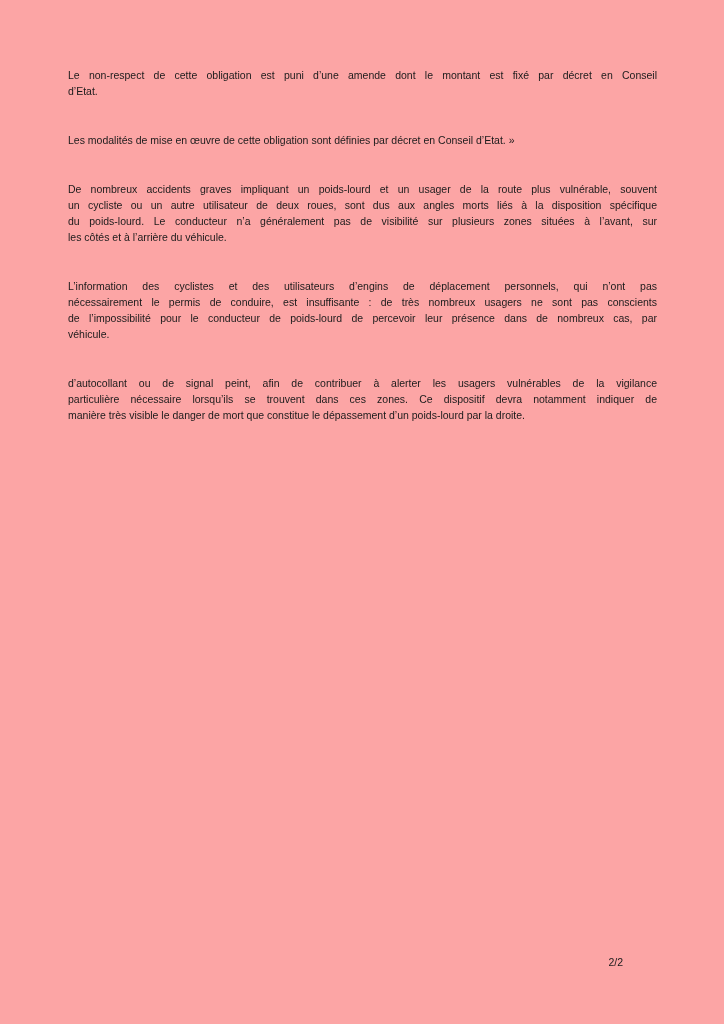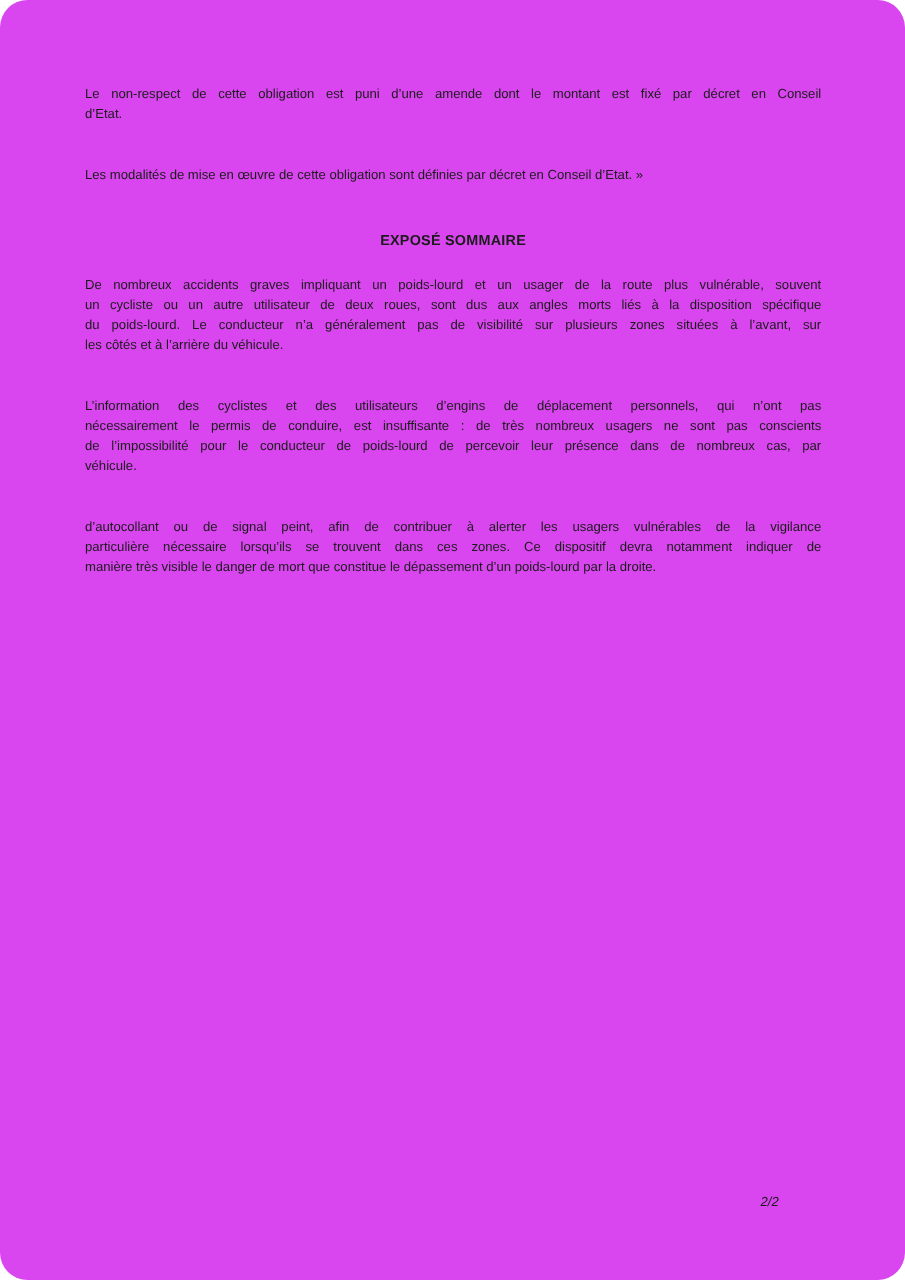--- a/index.html
+++ b/index.html
@@ -4,25 +4,24 @@
 <style>
   html, body {
     margin: 0;
     padding: 0;
     background: #ffffff;
   }
   .page {
     position: relative;
     width: 724px;
     height: 1024px;
-    background: #d946ef;
+    background: #fca5a5;
     overflow: hidden;
     font-family: "Liberation Sans", sans-serif;
     color: #1b1b1b;
-    border-radius: 22px;
   }
   .body-col {
     position: absolute;
     left: 68px;
     top: 67px;
     width: 589px;
   }
   .para {
     margin: 0;
     font-size: 10.5px;
@@ -49,37 +48,35 @@
     text-align: center;
     letter-spacing: 0.2px;
   }
   .page-number {
     position: absolute;
     top: 954px;
     right: 101px;
     font-size: 10.5px;
     line-height: 16px;
     color: #1b1b1b;
-    font-style: italic;
   }
 </style>
 </head>
 <body>
 
 <div class="page">
   <div class="body-col">
     <div class="para">
         <div class="line">Le non-respect de cette obligation est puni d’une amende dont le montant est fixé par décret en Conseil</div>
         <div class="line last">d’Etat.</div>
       </div>
     <div class="para">
         <div class="line last">Les modalités de mise en œuvre de cette obligation sont définies par décret en Conseil d’Etat. »</div>
       </div>
 
-    <div class="heading">EXPOSÉ SOMMAIRE</div>
 
     <div class="para">
         <div class="line">De nombreux accidents graves impliquant un poids-lourd et un usager de la route plus vulnérable, souvent</div>
         <div class="line">un cycliste ou un autre utilisateur de deux roues, sont dus aux angles morts liés à la disposition spécifique</div>
         <div class="line">du poids-lourd. Le conducteur n’a généralement pas de visibilité sur plusieurs zones situées à l’avant, sur</div>
         <div class="line last">les côtés et à l’arrière du véhicule.</div>
       </div>
     <div class="para">
         <div class="line">L’information des cyclistes et des utilisateurs d’engins de déplacement personnels, qui n’ont pas</div>
         <div class="line">nécessairement le permis de conduire, est insuffisante : de très nombreux usagers ne sont pas conscients</div>

